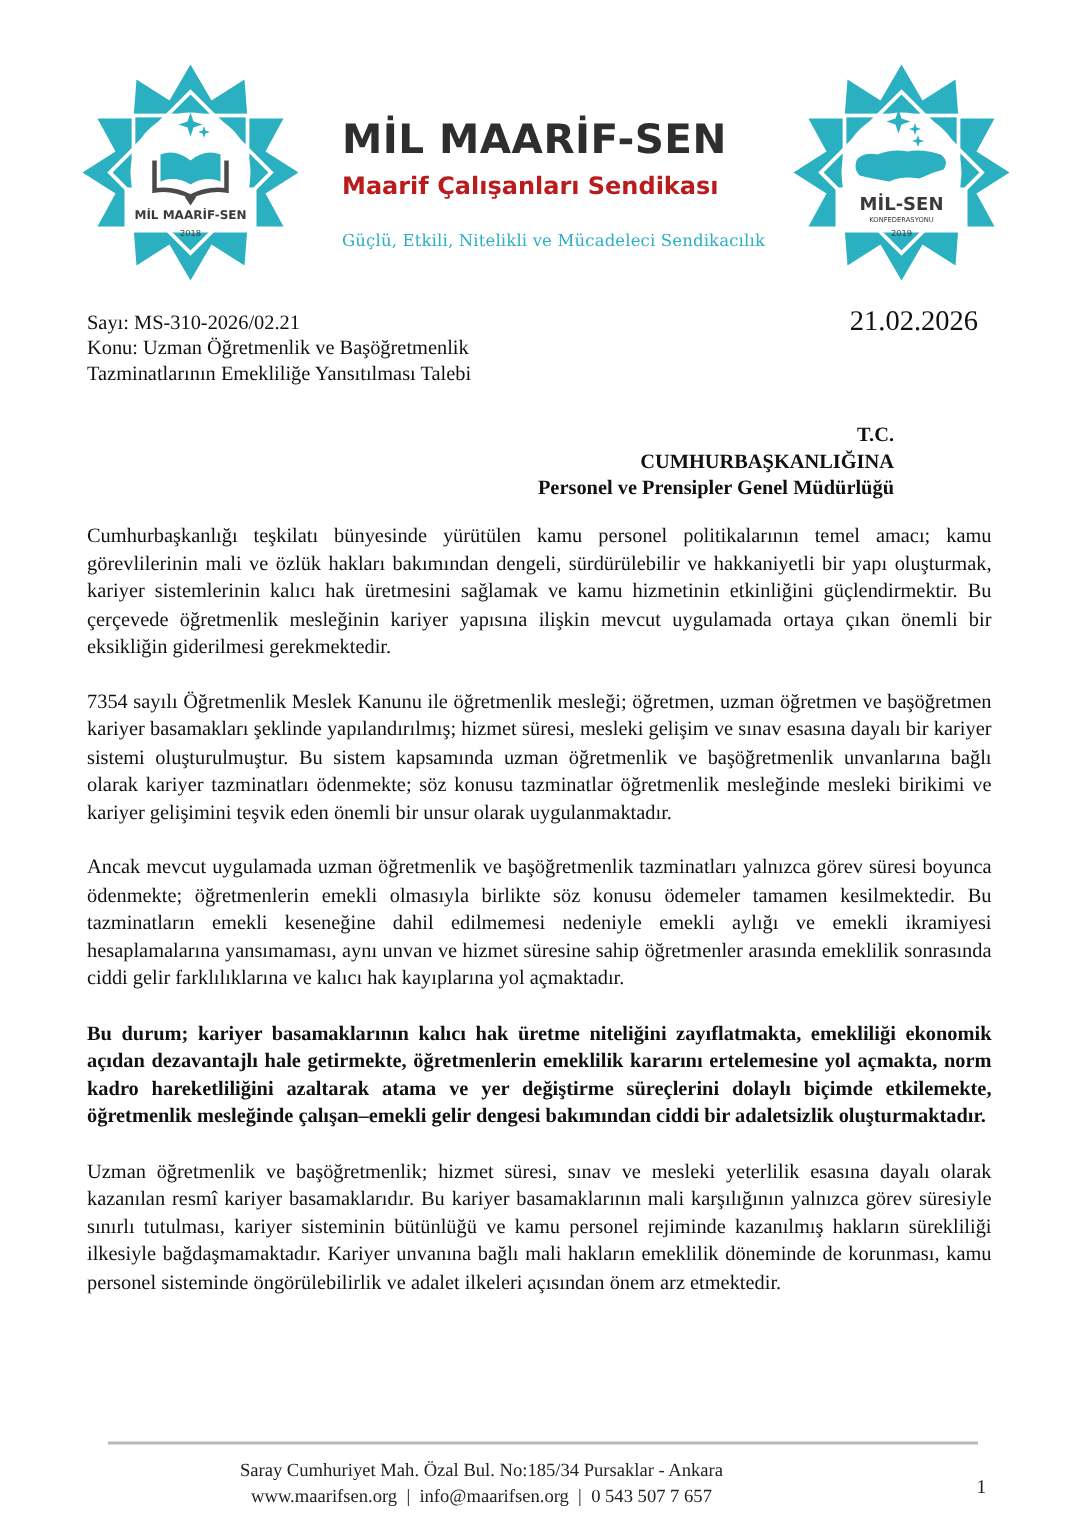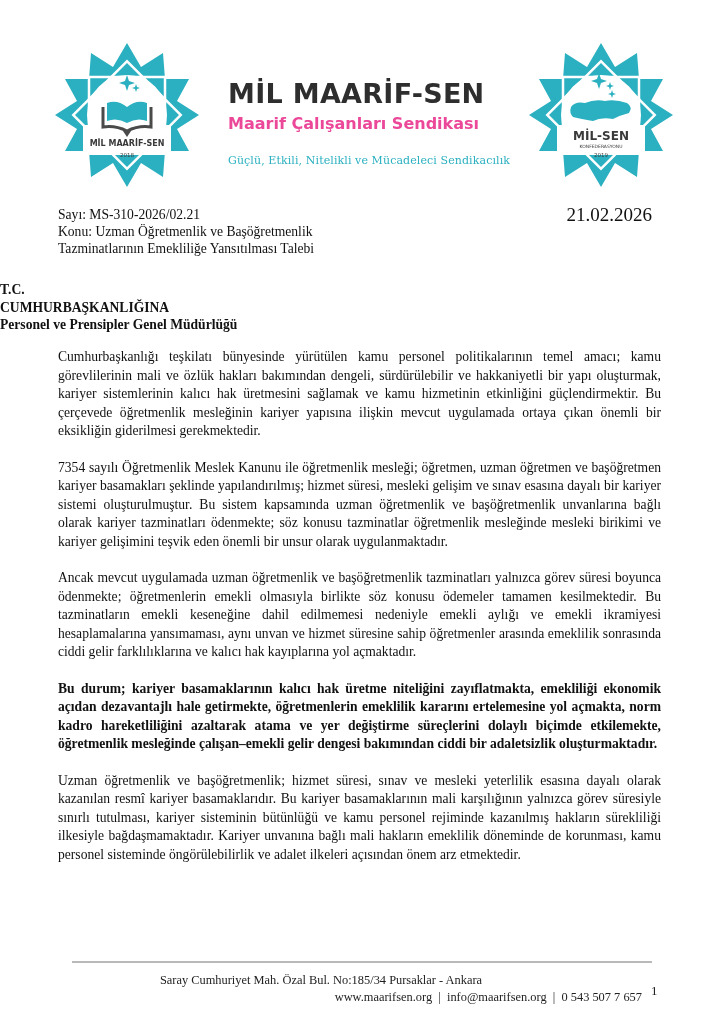--- a/index.html
+++ b/index.html
@@ -7,29 +7,29 @@
   .page { position: absolute; left: 0; top: 0; width: 724px; height: 1024px; }
 
   
   .logo { position: absolute; width: 150px; height: 150px; }
   .logo-left { left: 52px; top: 40px; }
   .logo-right { left: 526px; top: 40px; }
   .logo svg { width: 150px; height: 150px; display: block; }
 
   .brand { position: absolute; left: 228px; top: 78px; width: 290px; }
   .brand-title { font-family: "DejaVu Sans", sans-serif; font-weight: bold; font-size: 27px; color: #2e2e2e; letter-spacing: 0.3px; line-height: 32px; white-space: nowrap; }
-  .brand-sub { font-family: "DejaVu Sans", sans-serif; font-weight: bold; font-size: 16px; color: #ec4899; line-height: 24px; white-space: nowrap; margin-top: 2px; }
+  .brand-sub { font-family: "DejaVu Sans", sans-serif; font-weight: bold; font-size: 16px; color: #b91c1c; line-height: 24px; white-space: nowrap; margin-top: 2px; }
   .brand-slogan { font-family: "DejaVu Serif", serif; font-size: 11px; color: #2ab0c0; margin-top: 18px; white-space: nowrap; letter-spacing: 0.1px; }
 
   
   .meta { position: absolute; left: 58px; top: 206px; font-size: 13.6px; line-height: 17px; }
   .meta b { font-weight: normal; }
   .date { position: absolute; right: 72px; top: 206px; font-size: 19px; line-height: 17px; }
 
-  .addressee { position: absolute; left: 0; width: 596px; top: 281px; text-align: left; font-weight: bold; font-size: 13.6px; line-height: 17.5px; }
+  .addressee { position: absolute; left: 0; width: 596px; top: 281px; text-align: right; font-weight: bold; font-size: 13.6px; line-height: 17.5px; }
 
   .body { position: absolute; left: 58px; width: 608px; top: 348px; font-size: 13.6px; line-height: 18.5px; }
   .para { margin: 0 5px 18px 0; text-align: justify; }
   .para.bold { font-weight: bold; }
 
   
   .footer-line { position: absolute; left: 72px; top: 961px; width: 580px; height: 1.5px; background: #b9b9b9; }
   .footer { position: absolute; left: 0; width: 642px; top: 972px; text-align: center; font-size: 12.4px; line-height: 17px; color: #222; }
   .page-num { position: absolute; left: 651px; top: 983px; font-size: 13px; color: #222; }
 </style>
@@ -99,17 +99,17 @@
     <p class="para">Cumhurbaşkanlığı teşkilatı bünyesinde yürütülen kamu personel politikalarının temel amacı; kamu görevlilerinin mali ve özlük hakları bakımından dengeli, sürdürülebilir ve hakkaniyetli bir yapı oluşturmak, kariyer sistemlerinin kalıcı hak üretmesini sağlamak ve kamu hizmetinin etkinliğini güçlendirmektir. Bu çerçevede öğretmenlik mesleğinin kariyer yapısına ilişkin mevcut uygulamada ortaya çıkan önemli bir eksikliğin giderilmesi gerekmektedir.</p>
     <p class="para">7354 sayılı Öğretmenlik Meslek Kanunu ile öğretmenlik mesleği; öğretmen, uzman öğretmen ve başöğretmen kariyer basamakları şeklinde yapılandırılmış; hizmet süresi, mesleki gelişim ve sınav esasına dayalı bir kariyer sistemi oluşturulmuştur. Bu sistem kapsamında uzman öğretmenlik ve başöğretmenlik unvanlarına bağlı olarak kariyer tazminatları ödenmekte; söz konusu tazminatlar öğretmenlik mesleğinde mesleki birikimi ve kariyer gelişimini teşvik eden önemli bir unsur olarak uygulanmaktadır.</p>
     <p class="para">Ancak mevcut uygulamada uzman öğretmenlik ve başöğretmenlik tazminatları yalnızca görev süresi boyunca ödenmekte; öğretmenlerin emekli olmasıyla birlikte söz konusu ödemeler tamamen kesilmektedir. Bu tazminatların emekli keseneğine dahil edilmemesi nedeniyle emekli aylığı ve emekli ikramiyesi hesaplamalarına yansımaması, aynı unvan ve hizmet süresine sahip öğretmenler arasında emeklilik sonrasında ciddi gelir farklılıklarına ve kalıcı hak kayıplarına yol açmaktadır.</p>
     <p class="para bold">Bu durum; kariyer basamaklarının kalıcı hak üretme niteliğini zayıflatmakta, emekliliği ekonomik açıdan dezavantajlı hale getirmekte, öğretmenlerin emeklilik kararını ertelemesine yol açmakta, norm kadro hareketliliğini azaltarak atama ve yer değiştirme süreçlerini dolaylı biçimde etkilemekte, öğretmenlik mesleğinde çalışan–emekli gelir dengesi bakımından ciddi bir adaletsizlik oluşturmaktadır.</p>
     <p class="para">Uzman öğretmenlik ve başöğretmenlik; hizmet süresi, sınav ve mesleki yeterlilik esasına dayalı olarak kazanılan resmî kariyer basamaklarıdır. Bu kariyer basamaklarının mali karşılığının yalnızca görev süresiyle sınırlı tutulması, kariyer sisteminin bütünlüğü ve kamu personel rejiminde kazanılmış hakların sürekliliği ilkesiyle bağdaşmamaktadır. Kariyer unvanına bağlı mali hakların emeklilik döneminde de korunması, kamu personel sisteminde öngörülebilirlik ve adalet ilkeleri açısından önem arz etmektedir.</p>
   </div>
 
   <div class="footer-line"></div>
   <div class="footer">
     <div>Saray Cumhuriyet Mah. Özal Bul. No:185/34 Pursaklar - Ankara</div>
-    <div style="white-space: pre; text-align: right;">www.maarifsen.org  |  info@maarifsen.org  |  0 543 507 7 657</div>
+    <div style="white-space: pre;">www.maarifsen.org  |  info@maarifsen.org  |  0 543 507 7 657</div>
   </div>
   <div class="page-num">1</div>
 
 </div>
 
 </body></html>

